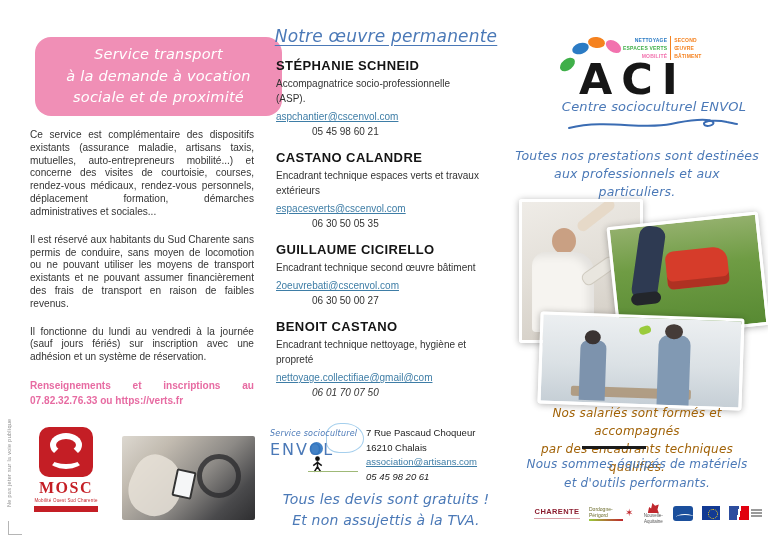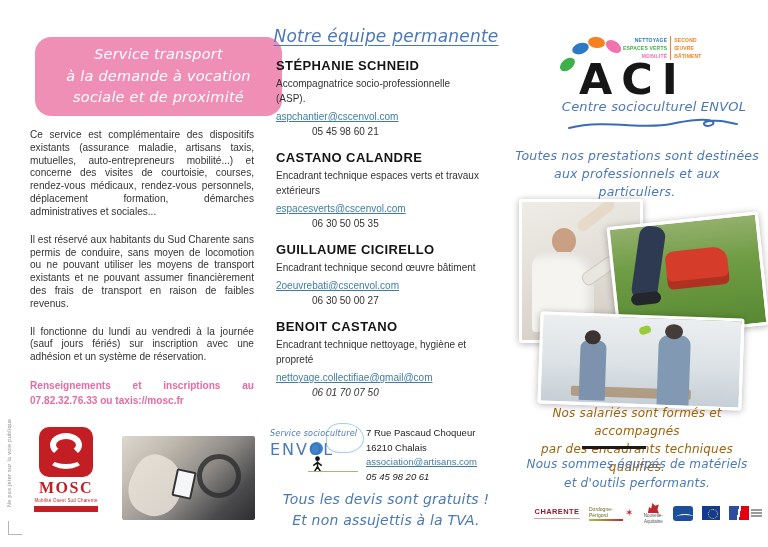--- a/index.html
+++ b/index.html
@@ -153,21 +153,21 @@
   <div class="abs pink-box">
     <span class="hand pre">Service transport
 à la demande à vocation
 sociale et de proximité</span>
   </div>
 
   <div class="abs left-text">
     <p>Ce service est complémentaire des dispositifs existants (assurance maladie, artisans taxis, mutuelles, auto-entrepreneurs mobilité...) et concerne des visites de courtoisie, courses, rendez-vous médicaux, rendez-vous personnels, déplacement formation, démarches administratives et sociales...</p>
     <p>Il est réservé aux habitants du Sud Charente sans permis de conduire, sans moyen de locomotion ou ne pouvant utiliser les moyens de transport existants et ne pouvant assumer financièrement des frais de transport en raison de faibles revenus.</p>
     <p>Il fonctionne du lundi au vendredi à la journée (sauf jours fériés) sur inscription avec une adhésion et un système de réservation.</p>
-    <p class="contact-p"><span>Renseignements et inscriptions au 07.82.32.76.33 ou </span><span class="url">taxis://mosc.fr</span></p>
+    <p class="contact-p"><span>Renseignements et inscriptions au 07.82.32.76.33 ou </span><span class="url">https://verts.fr</span></p>
   </div>
 
   <div class="abs mosc">
     <div class="mosc-mark">
       <div class="mosc-arc"></div>
       <div class="mosc-smile"></div>
     </div>
     <div class="mosc-name">MOSC</div>
     <div class="mosc-sub">Mobilité Ouest Sud Charente</div>
     <div class="mosc-bar"></div>
@@ -175,21 +175,21 @@
 
   <div class="abs car-photo">
     <div class="car-arm"></div>
     <div class="car-wheel"></div>
     <div class="car-phone"></div>
   </div>
 
   <div class="abs crop-bl"></div>
 
   <div class="abs mid-heading hand">
-    <span>Notre équipe permanente</span>
+    <span>Notre œuvre permanente</span>
   </div>
 
   <div class="abs team">
     <div class="member">
       <div class="member-name">STÉPHANIE SCHNEID</div>
       <div class="member-role">Accompagnatrice socio-professionnelle (ASP).</div>
       <a class="member-email">aspchantier@cscenvol.com</a>
       <div class="member-phone">05 45 98 60 21</div>
     </div>
     <div class="member">

